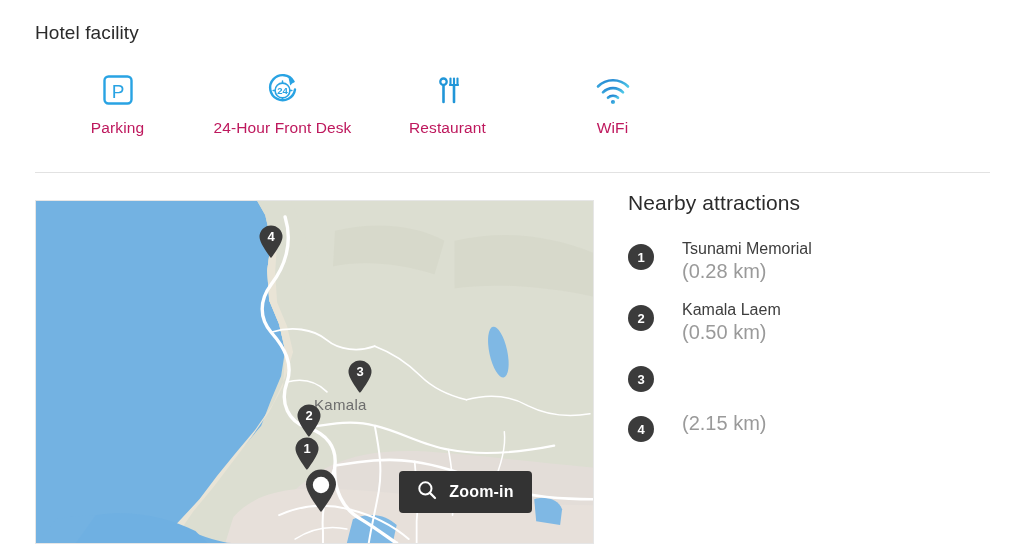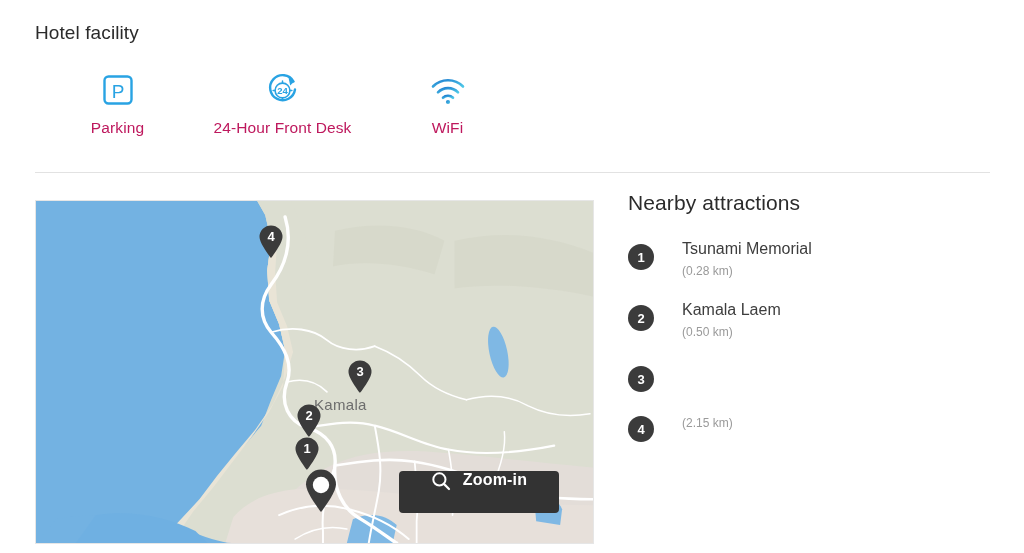--- a/index.html
+++ b/index.html
@@ -58,23 +58,23 @@
   .pin .pnum {
     position: absolute; left:0; right:0; top: 4px;
     text-align:center; color:#fff; font-size: 13px;
     font-weight: 700; font-family: "Liberation Sans", sans-serif;
     line-height: 16px;
   }
   .pin.hotel { width: 34px; height: 44px; }
 
   .zoom-btn {
     position: absolute; left: 363px; top: 270px;
-    width: 160px; height: 42px;
+    width: 133px; height: 42px;
     background: #333333; border-radius: 4px;
-    display: flex; justify-content: center;
+    display: flex; align-items: center; justify-content: center;
     gap: 12px; cursor: pointer;
   }
   .zoom-btn .zlabel {
     color: #ffffff; font-size: 16px; font-weight: 700; letter-spacing: .2px;
   }
 
   .map-place-label {
     position: absolute; left: 278px; top: 195px;
     font-size: 15px; color: #6d6d6d;
     font-family: "Liberation Sans", sans-serif;
@@ -89,21 +89,21 @@
   }
   .attr-item { display: flex; align-items: flex-start; margin-bottom: 19px; }
   .attr-badge {
     flex: 0 0 auto; width: 26px; height: 26px; border-radius: 50%;
     background: #3b3b3b; color: #ffffff;
     display: flex; align-items: center; justify-content: center;
     font-size: 13px; font-weight: 700; margin-top: 5px;
   }
   .attr-text { margin-left: 28px; }
   .attr-name { font-size: 16px; color: #3d3d3d; line-height: 20px; }
-  .attr-dist { font-size: 12px; color: #9a9a9a; line-height: 20px; margin-top: 2px; }
+  .attr-dist { font-size: 20px; color: #9a9a9a; line-height: 20px; margin-top: 2px; }
 </style>
 </head>
 <body>
 
 <div class="page">
 
   <div class="section-title">Hotel facility</div>
 
   <div class="facilities">
 
@@ -126,20 +126,34 @@
           <text x="18.5" y="22.4" text-anchor="middle" font-family="Liberation Sans, sans-serif" font-size="9.5" font-weight="bold" fill="#29a3e3">24</text>
           <line x1="18.5" y1="9.1" x2="18.5" y2="11.0" stroke="#29a3e3" stroke-width="1.5" stroke-linecap="round"></line>
           <line x1="18.5" y1="26.0" x2="18.5" y2="27.9" stroke="#29a3e3" stroke-width="1.5" stroke-linecap="round"></line>
           <line x1="9.1" y1="18.5" x2="11.0" y2="18.5" stroke="#29a3e3" stroke-width="1.5" stroke-linecap="round"></line>
           <line x1="26.0" y1="18.5" x2="27.9" y2="18.5" stroke="#29a3e3" stroke-width="1.5" stroke-linecap="round"></line>
         </svg>
       </div>
       <div class="flabel">24-Hour Front Desk</div>
     </div>
 
+    <div class="facility">
+      <div class="ficon">
+        <svg width="30" height="34" viewBox="0 0 30 34">
+          <path d="M10.5 5.5 a3.2 3.2 0 0 1 0 6.4 a3.2 3.2 0 0 1 0 -6.4 z" fill="none" stroke="#2196d8" stroke-width="2.3"></path>
+          <line x1="10.5" y1="12.5" x2="10.5" y2="29" stroke="#2196d8" stroke-width="2.6" stroke-linecap="round"></line>
+          <line x1="17.5" y1="5.5" x2="17.5" y2="12" stroke="#2196d8" stroke-width="2.1" stroke-linecap="round"></line>
+          <line x1="21" y1="5.5" x2="21" y2="12" stroke="#2196d8" stroke-width="2.1" stroke-linecap="round"></line>
+          <line x1="24.5" y1="5.5" x2="24.5" y2="12" stroke="#2196d8" stroke-width="2.1" stroke-linecap="round"></line>
+          <path d="M17 12 h8" stroke="#2196d8" stroke-width="2.1" stroke-linecap="round"></path>
+          <line x1="21" y1="12" x2="21" y2="29" stroke="#2196d8" stroke-width="2.6" stroke-linecap="round"></line>
+        </svg>
+      </div>
+      <div class="flabel">Restaurant</div>
+    </div>
 
     <div class="facility">
       <div class="ficon">
         <svg width="40" height="32" viewBox="0 0 40 32">
           <defs>
             <linearGradient id="wifiGrad" x1="0" y1="0" x2="1" y2="1">
               <stop offset="0%" stop-color="#1f7fd0"></stop>
               <stop offset="100%" stop-color="#4ec8e8"></stop>
             </linearGradient>
           </defs>

